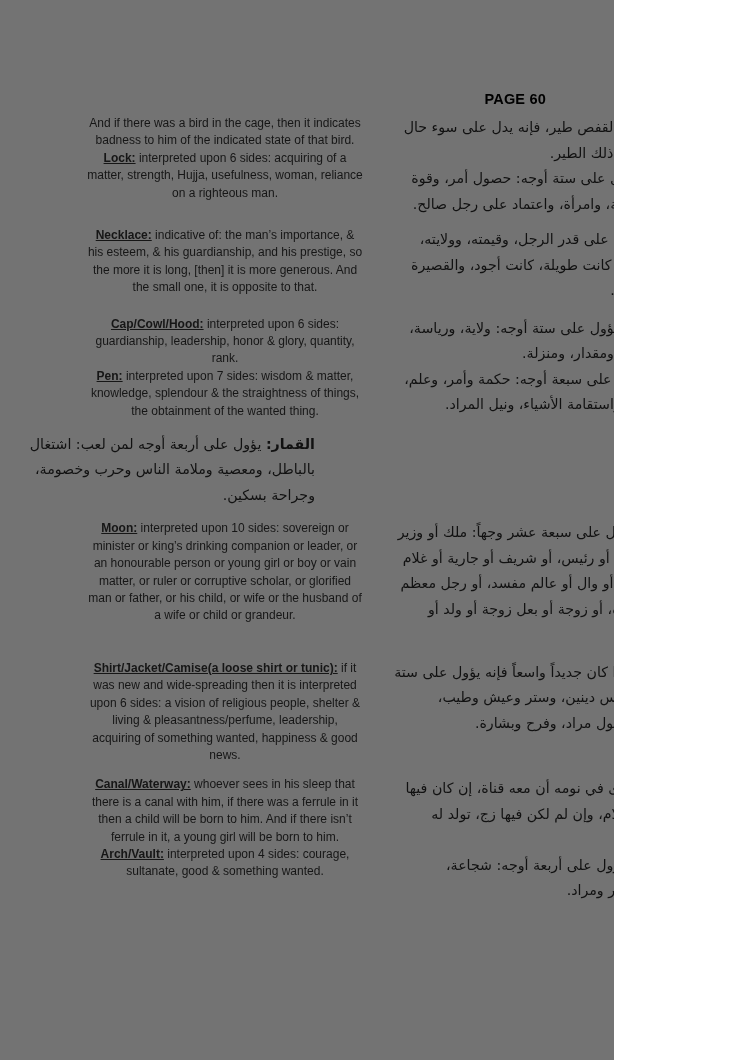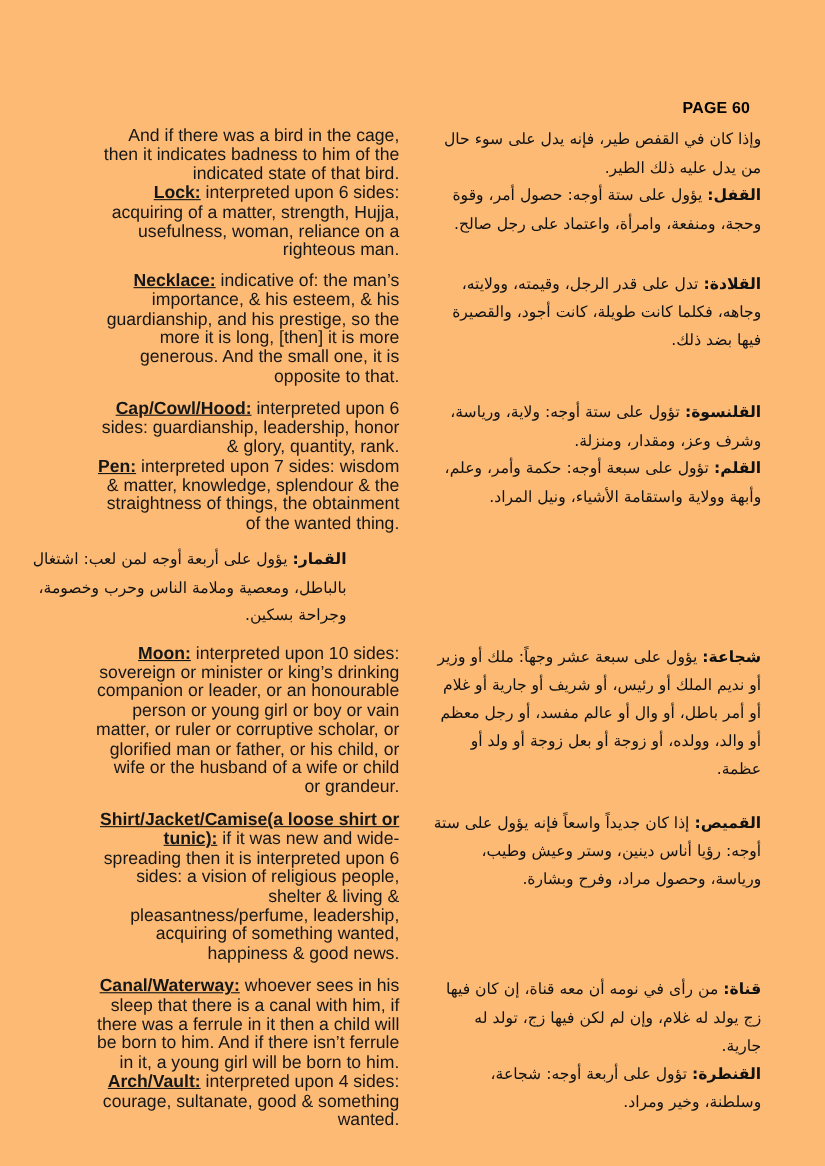--- a/index.html
+++ b/index.html
@@ -6,23 +6,23 @@
     margin: 0;
     padding: 0;
     background: #ffffff;
   }
   body {
     font-family: "Liberation Sans", sans-serif;
     color: #000000;
   }
   .page {
     position: relative;
-    width: 750px;
+    width: 614px;
     height: 1060px;
-    background: #fdba74;
+    background: #737373;
     overflow: hidden;
     box-sizing: border-box;
   }
   .page-header {
     position: absolute;
     top: 91px;
     right: 68px;
     font-size: 14.5px;
     font-weight: bold;
     letter-spacing: 0.2px;
@@ -39,23 +39,23 @@
     flex-direction: row;
     align-items: flex-start;
     width: 750px;
     box-sizing: border-box;
   }
   .col-en {
     width: 290px;
     margin-left: 87px;
     padding-right: 14px;
     box-sizing: border-box;
-    font-size: 16px;
+    font-size: 12px;
     line-height: 17.4px;
-    text-align: right;
+    text-align: center;
     color: #161616;
   }
   .col-ar {
     width: 300px;
     margin-left: 15px;
     padding-right: 0px;
     box-sizing: border-box;
     direction: rtl;
     text-align: right;
     font-family: "DejaVu Sans", "Liberation Sans", sans-serif;

